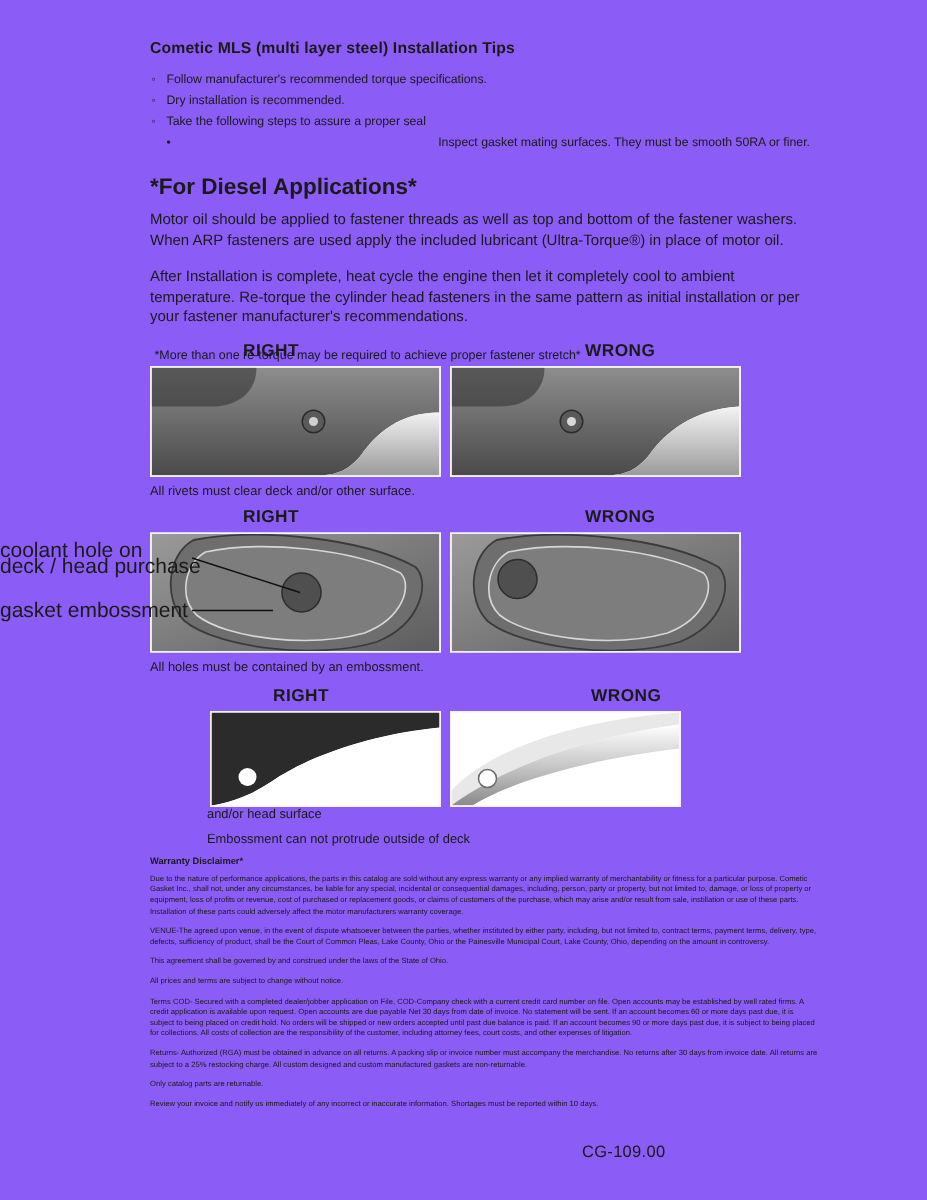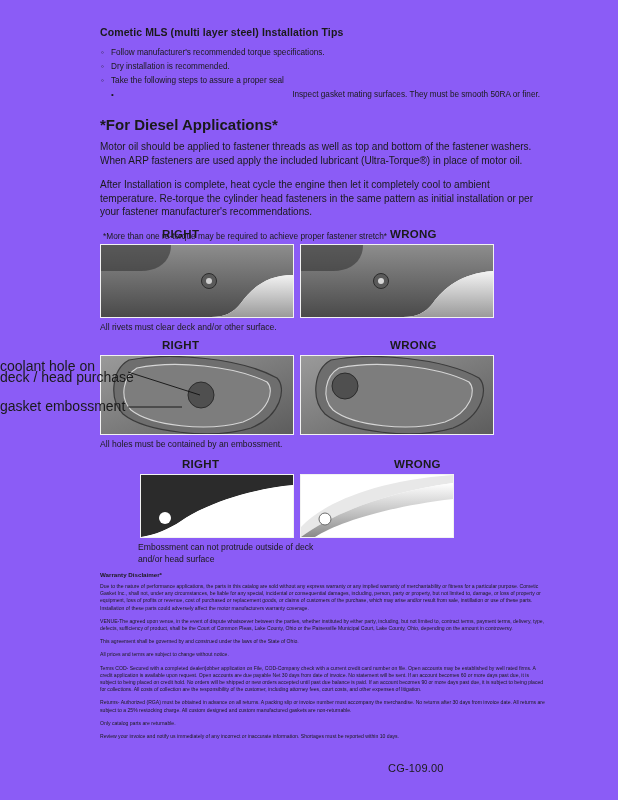--- a/index.html
+++ b/index.html
@@ -324,22 +324,22 @@
                 <stop offset="100%" stop-color="#8a8a8a"></stop>
               </linearGradient>
             </defs>
             <rect x="0" y="0" width="152" height="62" fill="#ffffff"></rect>
             <path d="M0,62 C30,40 80,18 152,8 V0 C70,6 20,30 0,52 Z" fill="#e8e8e8"></path>
             <path d="M0,62 C30,40 80,18 152,8 V24 C84,32 36,48 14,62 Z" fill="url(#g5)"></path>
             <circle cx="24" cy="44" r="6" fill="#ffffff" stroke="#6a6a6a" stroke-width="1"></circle>
           </svg>
         </div>
       </div>
+      <p class="caption indent" style="margin-top:0;">and/or head surface</p>
       <p class="caption indent">Embossment can not protrude outside of deck</p>
-      <p class="caption indent" style="margin-top:0;">and/or head surface</p>
     </div>
 
   </div>
 
   <div class="warranty">
     <h3>Warranty Disclaimer*</h3>
     <p>Due to the nature of performance applications, the parts in this catalog are sold without any express warranty or any implied warranty of merchantability or fitness for a particular purpose.  Cometic Gasket Inc., shall not, under any circumstances, be liable for any special, incidental or consequential damages, including, person, party or property, but not limited to, damage, or loss of property or equipment, loss of profits or revenue, cost of purchased or replacement goods, or claims of customers of the purchase, which may arise and/or result from sale, instillation or use of these parts.  Installation of these parts could adversely affect the motor manufacturers warranty coverage.</p>
     <p>VENUE-The agreed upon venue, in the event of dispute whatsoever between the parties, whether instituted by either party, including, but not limited to, contract terms, payment terms, delivery, type, defects, sufficiency of product, shall be the Court of Common Pleas, Lake County, Ohio or the Painesville Municipal Court, Lake County, Ohio, depending on the amount in controversy.</p>
     <p>This agreement shall be governed by and construed under the laws of the State of Ohio.</p>
     <p>All prices and terms are subject to change without notice.</p>

